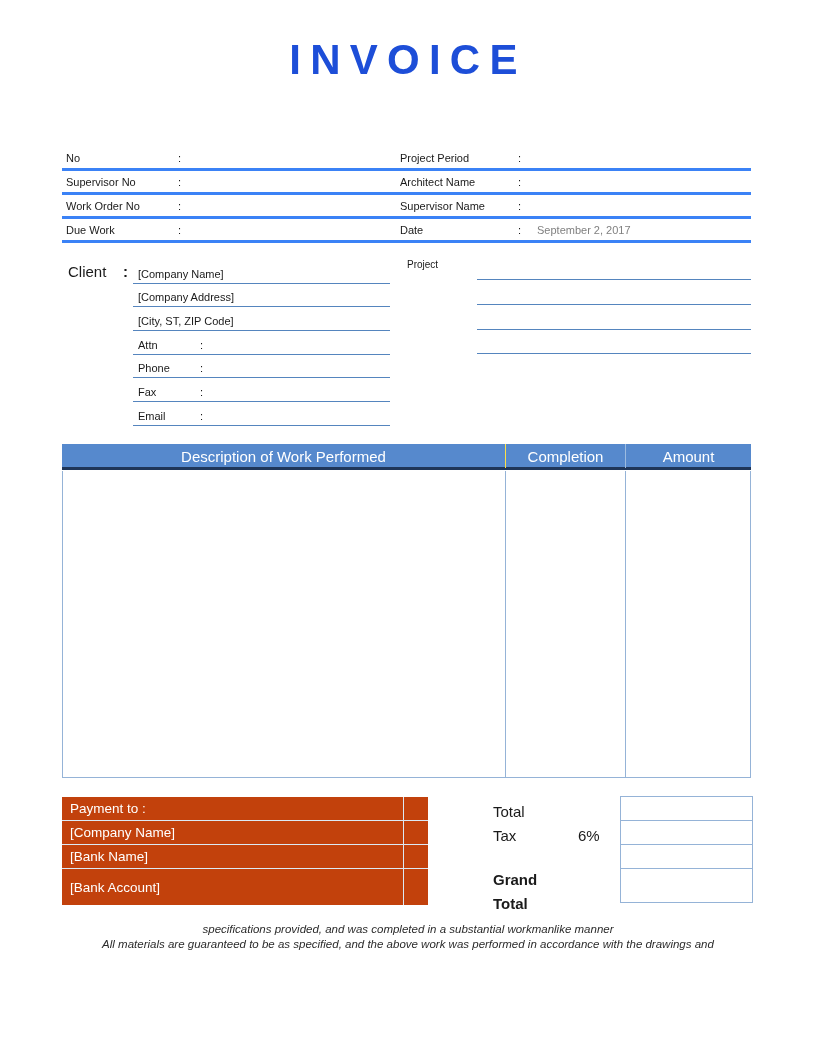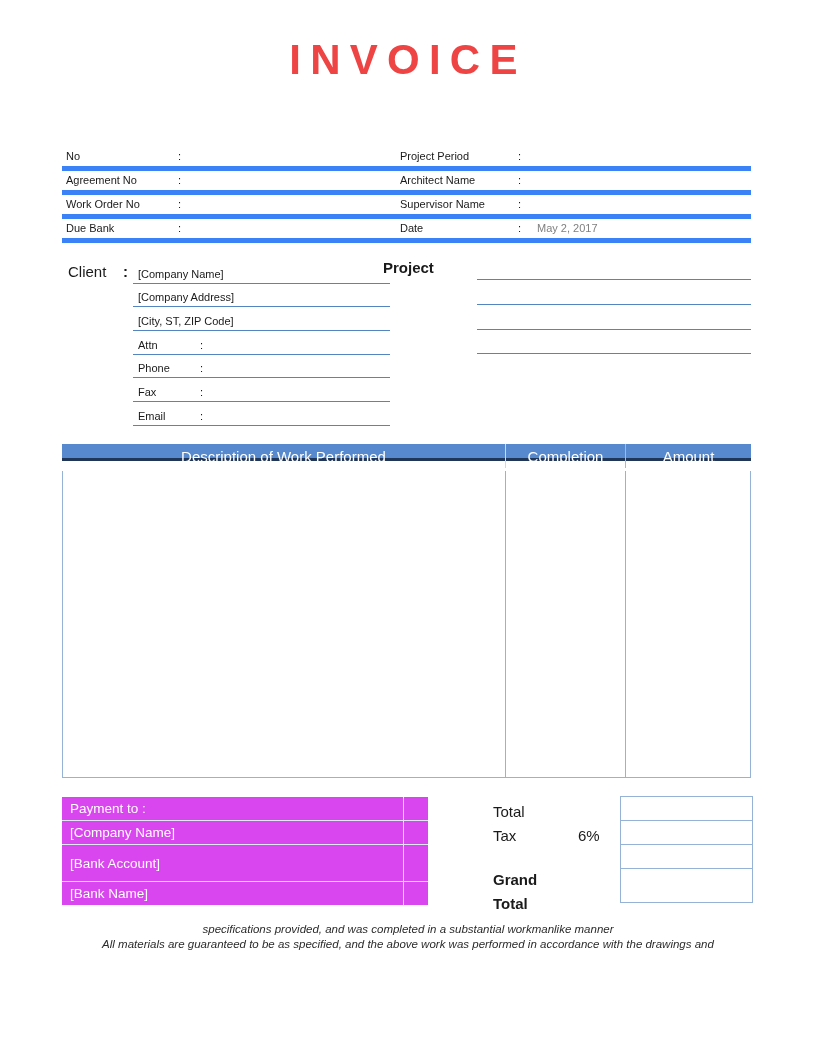--- a/index.html
+++ b/index.html
@@ -4,64 +4,64 @@
 <style>
   * { margin:0; padding:0; box-sizing:border-box; }
   html,body { background:#ffffff; }
   .page {
     position:relative; width:816px; height:1056px; background:#ffffff;
     font-family:"Liberation Sans", sans-serif; color:#1a1a1a; overflow:hidden;
   }
   
   .title {
     position:absolute; top:36px; left:0; width:100%; text-align:center;
-    font-size:42px; font-weight:bold; letter-spacing:0.22em; color:#ef4444;
+    font-size:42px; font-weight:bold; letter-spacing:0.22em; color:#1d4ed8;
   }
   
   .meta { position:absolute; left:62px; top:147px; width:689px; height:96px; }
-  .meta-row { position:absolute; left:0; width:689px; height:24px; border-bottom:5px solid #3b82f6; font-size:11px; }
+  .meta-row { position:absolute; left:0; width:689px; height:24px; border-bottom:3px solid #3b82f6; font-size:11px; }
   .meta-row .m-label  { position:absolute; left:4px;   bottom:4px; }
   .meta-row .m-colon  { position:absolute; left:116px; bottom:4px; }
   .meta-row .m-label2 { position:absolute; left:338px; bottom:4px; }
   .meta-row .m-colon2 { position:absolute; left:456px; bottom:4px; }
   .meta-row .m-value2 { position:absolute; left:475px; bottom:4px; color:#808080; min-width:120px; }
   
   .client-label { position:absolute; left:68px;  top:263px; font-size:15px; font-weight:normal; }
   .client-colon { position:absolute; left:123px; top:263px; font-size:15px; font-weight:bold; }
   .client-row {
     position:absolute; left:133px; width:257px; height:22px;
     border-bottom:1px solid #5585BE; font-size:11px; padding-left:5px;
     display:flex; align-items:flex-end; padding-bottom:3px;
   }
   .client-row .f-colon { position:absolute; left:67px; bottom:3px; }
   
-  .project-label { position:absolute; left:383px; top:259px; font-size:15px; font-weight:bold; }
+  .project-label { position:absolute; left:407px; top:259px; font-size:10px; font-weight:normal; }
   .project-line { position:absolute; left:477px; width:274px; height:20px; border-bottom:1px solid #5585BE; }
   
   .work-header {
-    position:absolute; left:62px; top:444px; width:689px; height:17px;
+    position:absolute; left:62px; top:444px; width:689px; height:26px;
     background:#5689CD; border-bottom:3px solid #1F3659; display:flex;
     color:#ffffff; font-size:15px;
   }
   .work-header .hcell { display:flex; align-items:center; justify-content:center; height:24px; }
   .hc1 { width:443px; }
   .hc2 { width:120px; border-left:1px solid #fde047; }
   .hc3 { width:126px; border-left:1px solid #9CBBE0; }
   .work-body {
     position:absolute; left:62px; top:471px; width:689px; height:307px;
     border:1px solid #95B3D7; border-top:none; display:flex; background:#ffffff;
   }
   .work-body .bcell { height:100%; }
   .bc1 { width:442px; }
   .bc2 { width:120px; border-left:1px solid #95B3D7; }
   .bc3 { width:125px; border-left:1px solid #95B3D7; }
   
   .payment {
     position:absolute; left:62px; top:797px; width:366px; height:108px;
-    background:#d946ef; color:#ffffff; font-size:13.5px;
+    background:#c2410c; color:#ffffff; font-size:13.5px;
   }
   .pay-row { display:flex; align-items:center; padding-left:8px; }
   .pr0 { height:23px; }
   .pr1 { height:24px; border-top:1px solid #DCE9F5; }
   .pr2 { height:24px; border-top:1px solid #DCE9F5; }
   .pr3 { height:37px; border-top:1px solid #DCE9F5; }
   .pay-vline { position:absolute; top:0; bottom:0; left:341px; width:1px; background:#DCE9F5; }
   
   .total-label { position:absolute; left:493px; top:803px; font-size:15px; }
   .tax-label   { position:absolute; left:493px; top:827px; font-size:15px; }
@@ -88,39 +88,39 @@
 
   <div class="meta">
     <div class="meta-row" style="top:0;">
       <span class="m-label">No</span>
       <span class="m-colon">:</span>
       <span class="m-label2">Project Period</span>
       <span class="m-colon2">:</span>
       <span class="m-value2"></span>
     </div>
     <div class="meta-row" style="top:24px;">
-      <span class="m-label">Agreement No</span>
+      <span class="m-label">Supervisor No</span>
       <span class="m-colon">:</span>
       <span class="m-label2">Architect Name</span>
       <span class="m-colon2">:</span>
       <span class="m-value2"></span>
     </div>
     <div class="meta-row" style="top:48px;">
       <span class="m-label">Work Order No</span>
       <span class="m-colon">:</span>
       <span class="m-label2">Supervisor Name</span>
       <span class="m-colon2">:</span>
       <span class="m-value2"></span>
     </div>
     <div class="meta-row" style="top:72px;">
-      <span class="m-label">Due Bank</span>
+      <span class="m-label">Due Work</span>
       <span class="m-colon">:</span>
       <span class="m-label2">Date</span>
       <span class="m-colon2">:</span>
-      <span class="m-value2">May 2, 2017</span>
+      <span class="m-value2">September 2, 2017</span>
     </div>
   </div>
 
   <div class="client-label">Client</div>
   <div class="client-colon">:</div>
 
   <div class="client-row" style="top:262px;">
     <span>[Company Name]</span>
   </div>
   <div class="client-row" style="top:309px;">
@@ -163,25 +163,25 @@
     <div class="bcell bc3"></div>
   </div>
 
   <div class="payment">
     <div class="pay-row pr0">
       <span>Payment to :</span>
     </div>
     <div class="pay-row pr1">
       <span>[Company Name]</span>
     </div>
+    <div class="pay-row pr2">
+      <span>[Bank Name]</span>
+    </div>
     <div class="pay-row pr3">
       <span>[Bank Account]</span>
-    </div>
-    <div class="pay-row pr2">
-      <span>[Bank Name]</span>
     </div>
     <div class="pay-vline"></div>
   </div>
 
   <div class="total-label">Total</div>
   <div class="tax-label">Tax</div>
   <div class="tax-rate">6%</div>
   <div class="grand-label">Grand Total</div>
 
   <div class="total-boxes">

